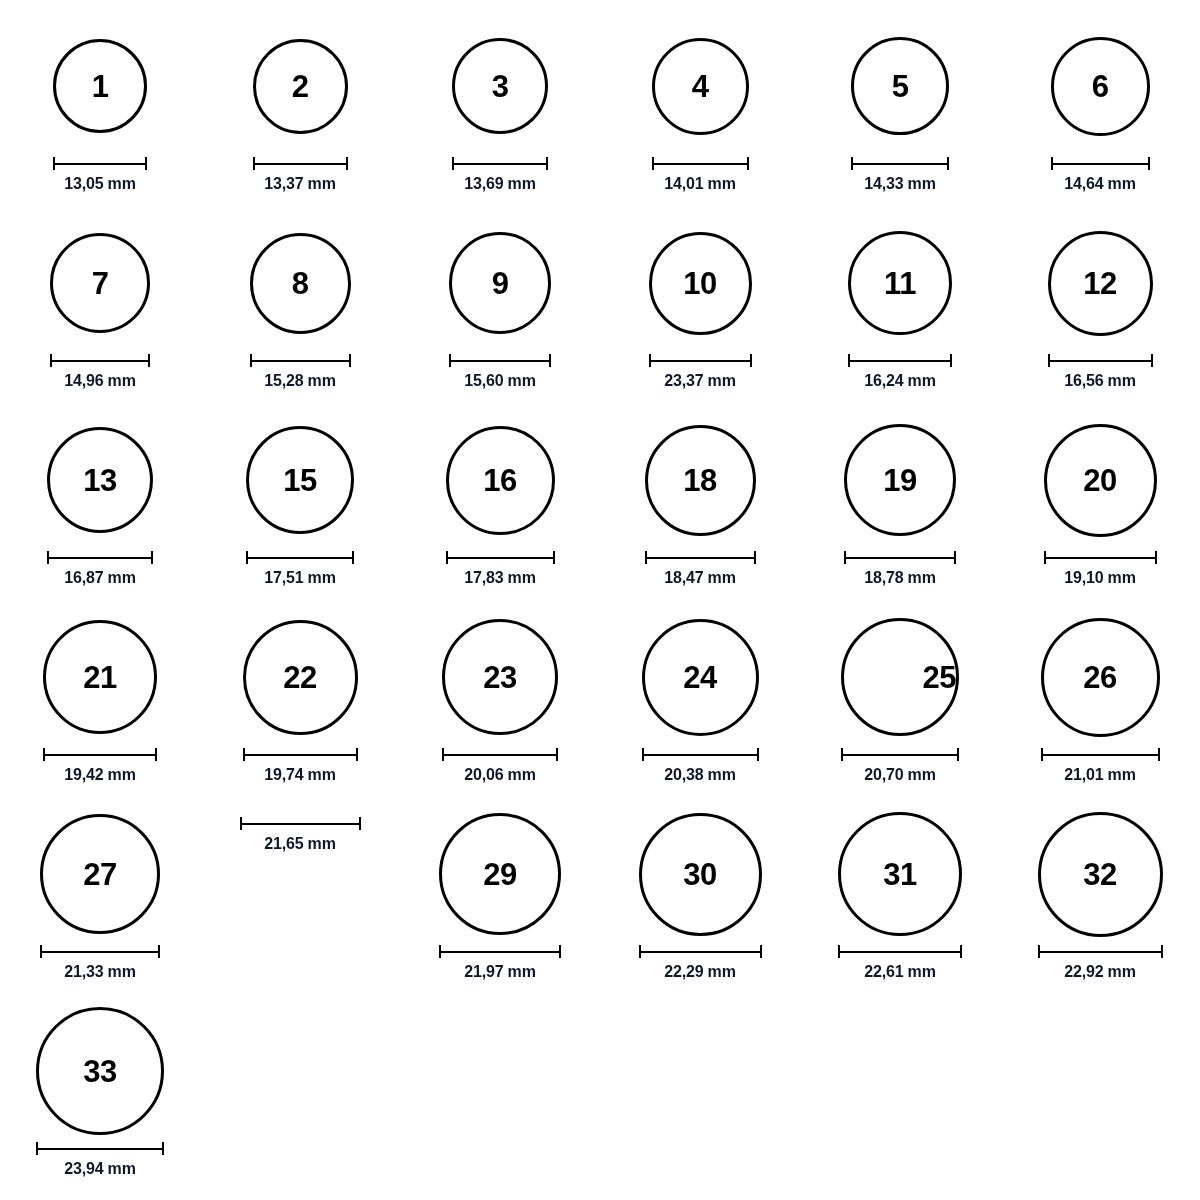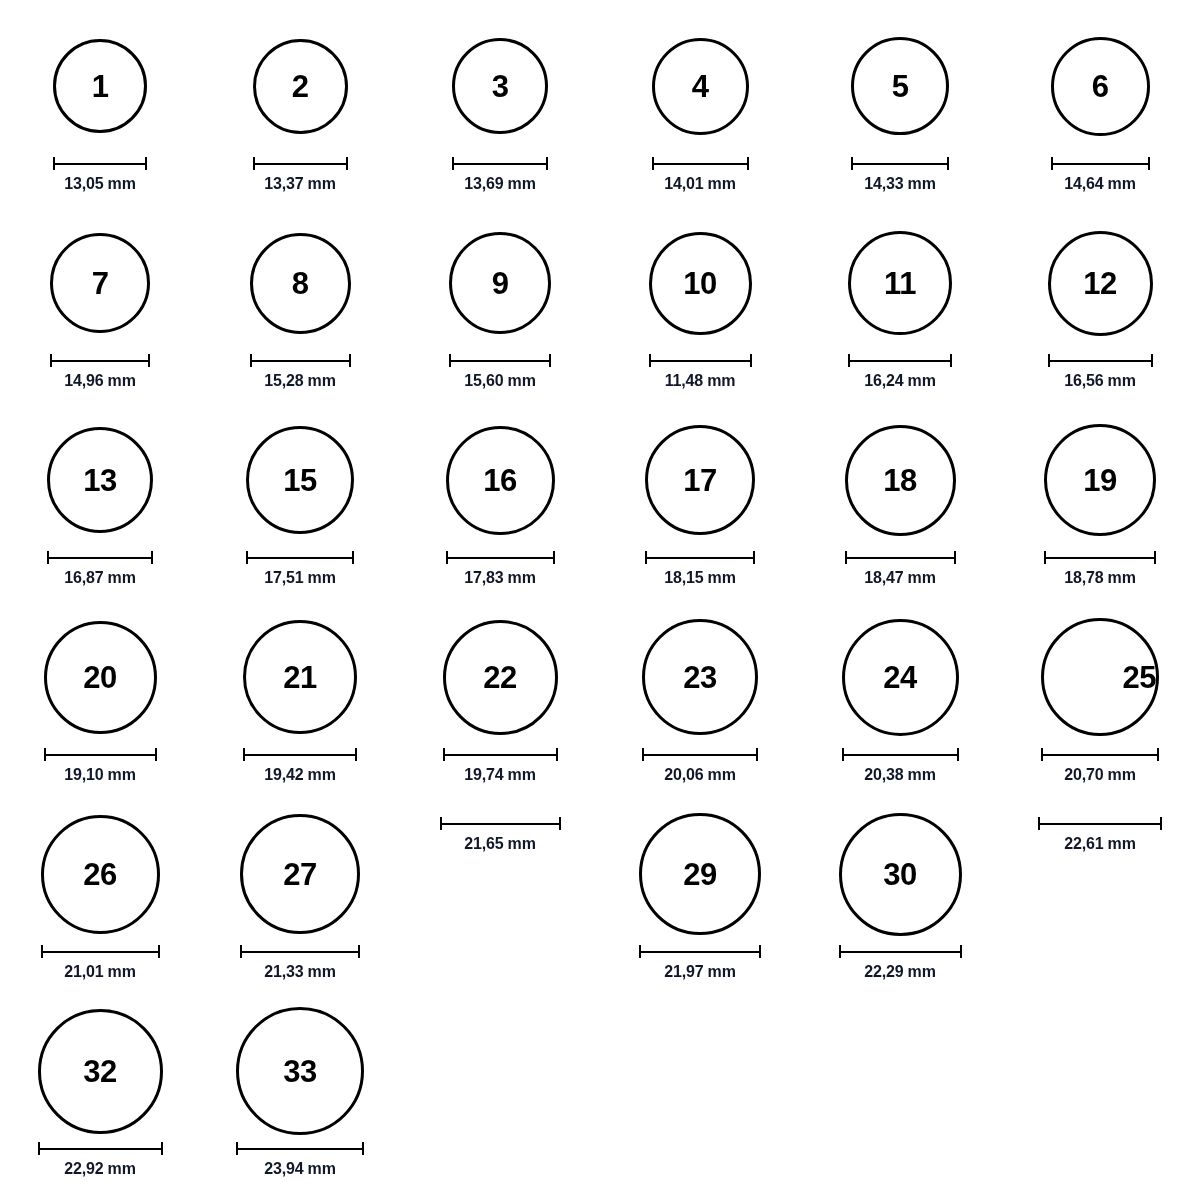--- a/index.html
+++ b/index.html
@@ -212,21 +212,21 @@
         <div class="circle-wrap">
           <div class="ring-circle" style="width: 103px; height: 103px;">
             <span class="ring-number">10</span>
           </div>
         </div>
         <div class="measure-bar" style="width: 103px;">
           <div class="line"></div>
           <div class="cap left"></div>
           <div class="cap right"></div>
         </div>
-        <div class="mm-label">11,48 mm</div>
+        <div class="mm-label">23,37 mm</div>
       </div>
       <div class="ring-cell">
         <div class="circle-wrap">
           <div class="ring-circle" style="width: 104px; height: 104px;">
             <span class="ring-number">11</span>
           </div>
         </div>
         <div class="measure-bar" style="width: 104px;">
           <div class="line"></div>
           <div class="cap left"></div>
@@ -281,33 +281,20 @@
         </div>
         <div class="measure-bar" style="width: 109px;">
           <div class="line"></div>
           <div class="cap left"></div>
           <div class="cap right"></div>
         </div>
         <div class="mm-label">17,83 mm</div>
       </div>
       <div class="ring-cell">
         <div class="circle-wrap">
-          <div class="ring-circle" style="width: 110px; height: 110px;">
-            <span class="ring-number">17</span>
-          </div>
-        </div>
-        <div class="measure-bar" style="width: 110px;">
-          <div class="line"></div>
-          <div class="cap left"></div>
-          <div class="cap right"></div>
-        </div>
-        <div class="mm-label">18,15 mm</div>
-      </div>
-      <div class="ring-cell">
-        <div class="circle-wrap">
           <div class="ring-circle" style="width: 111px; height: 111px;">
             <span class="ring-number">18</span>
           </div>
         </div>
         <div class="measure-bar" style="width: 111px;">
           <div class="line"></div>
           <div class="cap left"></div>
           <div class="cap right"></div>
         </div>
         <div class="mm-label">18,47 mm</div>
@@ -457,20 +444,25 @@
           </div>
         </div>
         <div class="measure-bar" style="width: 123px;">
           <div class="line"></div>
           <div class="cap left"></div>
           <div class="cap right"></div>
         </div>
         <div class="mm-label">22,29 mm</div>
       </div>
       <div class="ring-cell">
+        <div class="circle-wrap">
+          <div class="ring-circle" style="width: 124px; height: 124px;">
+            <span class="ring-number">31</span>
+          </div>
+        </div>
         <div class="measure-bar" style="width: 124px;">
           <div class="line"></div>
           <div class="cap left"></div>
           <div class="cap right"></div>
         </div>
         <div class="mm-label">22,61 mm</div>
       </div>
       <div class="ring-cell">
         <div class="circle-wrap">
           <div class="ring-circle" style="width: 125px; height: 125px; text-align: center;">

